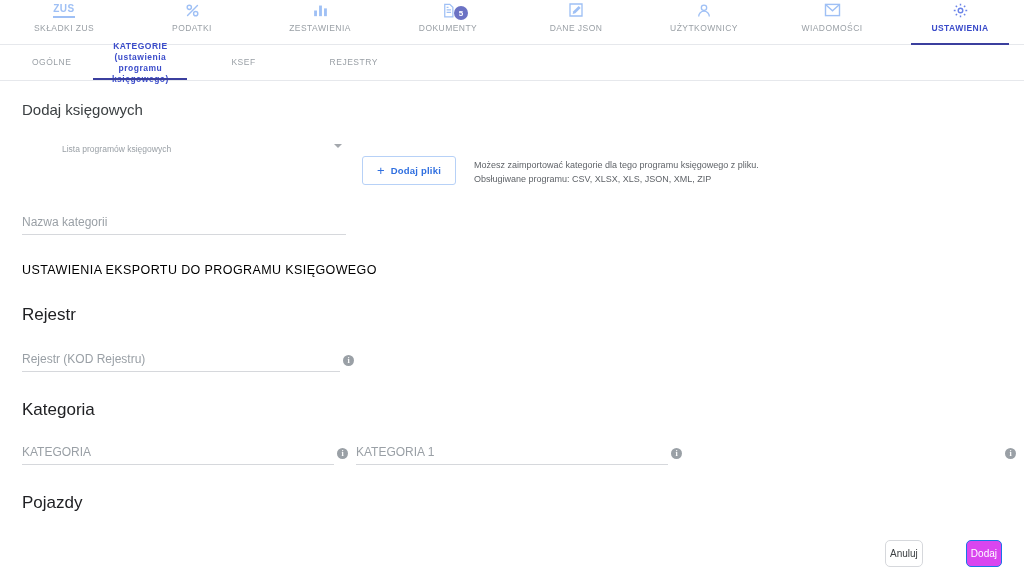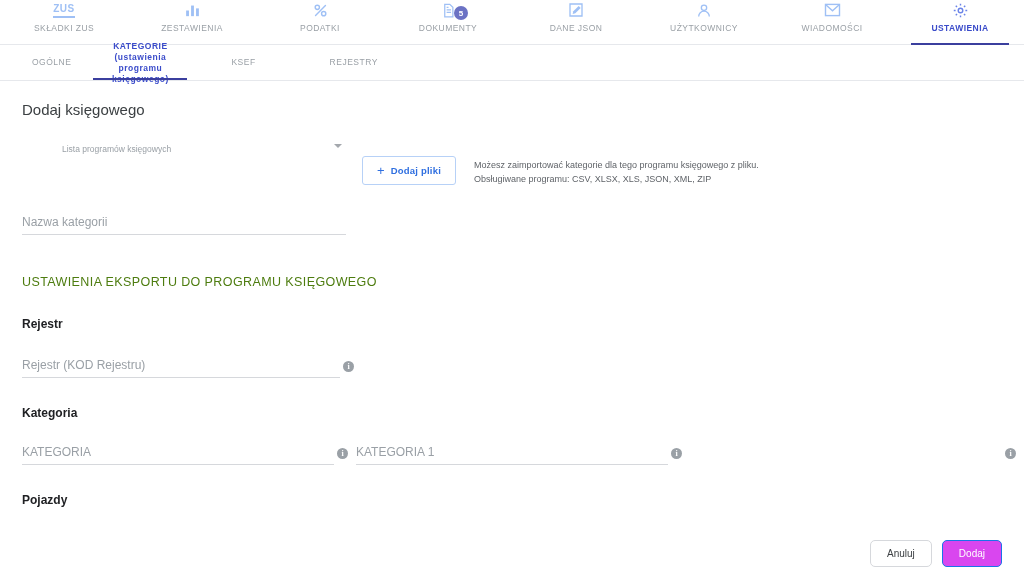--- a/index.html
+++ b/index.html
@@ -176,30 +176,30 @@
     margin-left: 18px;
     font-size: 9px;
     line-height: 14px;
     color: #5f6368;
     padding-top: 2px;
   }
 
   .name-field { width: 324px; margin-top: 26px; }
 
   .section-heading {
-    margin-top: 40px;
+    margin-top: 28px;
     font-size: 12.5px;
     letter-spacing: .4px;
-    color: #4d7c0f;
+    color: #000000;
   }
 
   .group-heading {
     margin-top: 28px;
-    font-size: 12px;
-    font-weight: bold;
+    font-size: 17px;
+    font-weight: normal;
     color: #202124;
   }
 
   .info-icon {
     position: absolute;
     right: -14px;
     bottom: 6px;
     width: 11px; height: 11px;
     border-radius: 50%;
     background: #9aa0a6;
@@ -223,22 +223,23 @@
     position: absolute;
     right: 22px;
     bottom: 16px;
     display: flex;
     gap: 10px;
   }
   .btn {
     font-family: "Liberation Sans", sans-serif;
     font-size: 10px;
     border-radius: 5px;
-    padding: 7px 16px;
+    padding: 7px 4px;
     cursor: pointer;
+    margin-left: 33px;
   }
   .btn-cancel {
     border: 1px solid #d6d8dc;
     background: #fff;
     color: #3c4043;
   }
   .btn-submit {
     border: 1px solid #1a73e8;
     background: #d946ef;
     color: #fff;
@@ -251,42 +252,42 @@
 
   <div class="nav-item">
     <span class="nav-icon">
       <span class="zus-mark">ZUS</span>
     </span>
     <span class="nav-label">SKŁADKI ZUS</span>
   </div>
 
   <div class="nav-item">
     <span class="nav-icon">
+      <svg width="17" height="17" viewBox="0 0 24 24" fill="none" stroke="currentColor" stroke-width="2" stroke-linecap="round">
+        <line x1="19" y1="5" x2="5" y2="19"></line>
+        <circle cx="7.5" cy="7.5" r="3"></circle>
+        <circle cx="16.5" cy="16.5" r="3"></circle>
+      </svg>
+    </span>
+    <span class="nav-label">PODATKI</span>
+  </div>
+
+  <div class="nav-item">
+    <span class="nav-icon">
       <svg width="17" height="17" viewBox="0 0 24 24" fill="currentColor">
         <rect x="3" y="12" width="4" height="8"></rect>
         <rect x="10" y="5" width="4" height="15"></rect>
         <rect x="17" y="9" width="4" height="11"></rect>
       </svg>
     </span>
     <span class="nav-label">ZESTAWIENIA</span>
   </div>
 
   <div class="nav-item">
     <span class="nav-icon">
-      <svg width="17" height="17" viewBox="0 0 24 24" fill="none" stroke="currentColor" stroke-width="2" stroke-linecap="round">
-        <line x1="19" y1="5" x2="5" y2="19"></line>
-        <circle cx="7.5" cy="7.5" r="3"></circle>
-        <circle cx="16.5" cy="16.5" r="3"></circle>
-      </svg>
-    </span>
-    <span class="nav-label">PODATKI</span>
-  </div>
-
-  <div class="nav-item">
-    <span class="nav-icon">
       <svg width="15" height="17" viewBox="0 0 24 24" fill="none" stroke="currentColor" stroke-width="2">
         <path d="M6 2h8l5 5v15H6z"></path>
         <path d="M9 11h7M9 15h7M9 7h3"></path>
       </svg>
     </span>
     <span class="badge">5</span>
     <span class="nav-label">DOKUMENTY</span>
   </div>
 
   <div class="nav-item">
@@ -345,21 +346,21 @@
     <span>KSEF</span>
   </div>
   <div class="subtab-sp2"></div>
   <div class="subtab">
     <span>REJESTRY</span>
   </div>
 </div>
 
 <div class="content">
 
-  <h1 class="page-title">Dodaj księgowego</h1>
+  <h1 class="page-title">Dodaj księgowych</h1>
 
   <div class="row-top">
 
     <div class="field select-wrap">
       <label class="field-label">Lista programów księgowych</label>
       <span class="caret"></span>
     </div>
 
     <div class="import-block">
       <button class="btn-add-files">

